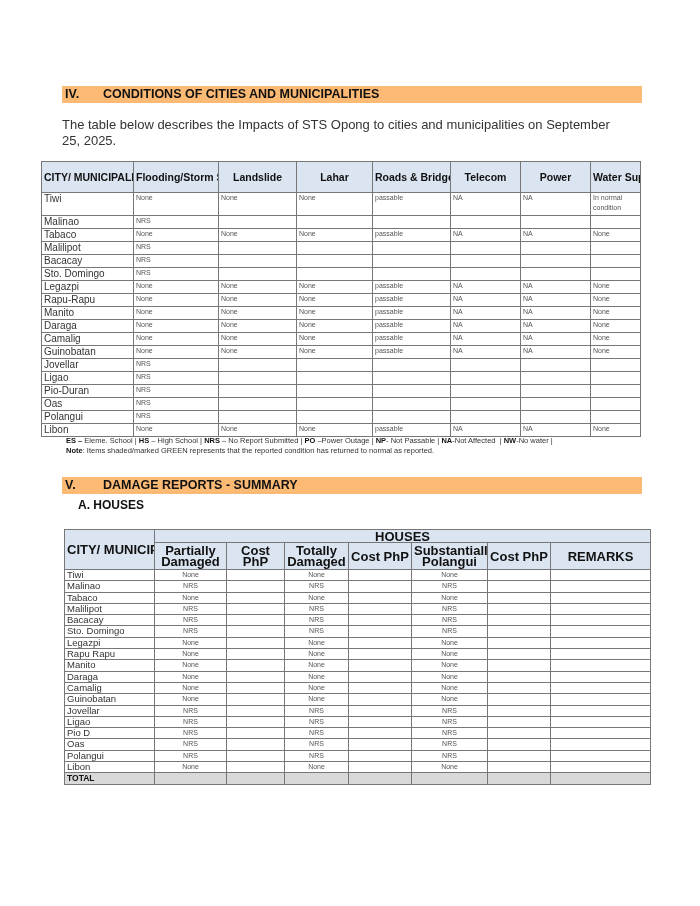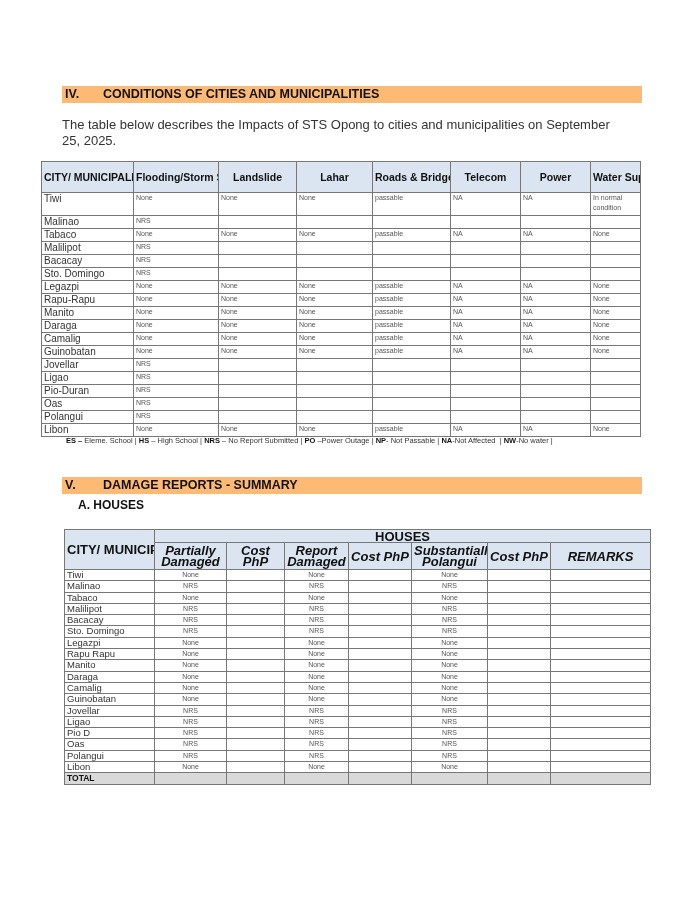--- a/index.html
+++ b/index.html
@@ -15,21 +15,21 @@
   #conditions-table td { height: 11.6px; font-size: 7px; line-height: 10px; color: #555; }
   #conditions-table td.city { font-size: 10px; line-height: 12px; color: #333; }
   #conditions-table tr.tall td { height: 22px; }
   #conditions-table td.wrap { white-space: normal; }
   .legend { position: absolute; left: 66px; top: 436px; font-size: 7.5px; line-height: 9.5px; color: #333; }
   .legend b { color: #111; margin-top: 16px; }
   .subhead { position: absolute; left: 78px; top: 498px; font-size: 12px; font-weight: bold; color: #111; }
   #houses-table { left: 64px; top: 529px; width: 586px; }
   #houses-table th { font-size: 13px; line-height: 11px; }
   #houses-table th.group { height: 12px; text-align: center; }
-  #houses-table th.sub { height: 26px; font-style: italic; }
+  #houses-table th.sub { height: 26px; }
   #houses-table td { height: 10.3px; font-size: 7px; line-height: 10px; color: #555; text-align: center; }
   #houses-table td.city { font-size: 9.5px; line-height: 10px; color: #333; text-align: left; }
   #houses-table tr.total td { background: #d9d9d9; }
   #houses-table tr.total td.city { font-weight: bold; font-size: 8.5px; color: #111; }
 </style>
 </head>
 <body>
 
 <div class="section-bar" style="top:86px;">
   <span class="num">IV.</span><span>CONDITIONS OF CITIES AND MUNICIPALITIES</span>
@@ -239,20 +239,21 @@
         <td>passable</td>
         <td>NA</td>
         <td>NA</td>
         <td class="wrap">None</td>
       </tr>
     </tbody>
 </table>
 
 <div class="legend">
   <div id="legend-line"><b>ES –</b><span style="white-space: pre;"> Eleme. School | </span><b>HS</b><span style="white-space: pre;"> – High School | </span><b>NRS</b><span style="white-space: pre;"> – No Report Submitted | </span><b>PO</b><span style="white-space: pre;"> –Power Outage | </span><b>NP</b><span style="white-space: pre;">- Not Passable | </span><b>NA</b><span style="white-space: pre;">-Not Affected  | </span><b>NW</b><span style="white-space: pre;">-No water |</span></div>
+  <div><b>Note</b><span>: Items shaded/marked GREEN represents that the reported condition has returned to normal as reported.</span></div>
 </div>
 
 <div class="section-bar" style="top:477px;">
   <span class="num">V.</span><span>DAMAGE REPORTS - SUMMARY</span>
 </div>
 <div class="subhead">A.  HOUSES</div>
 
 <table id="houses-table">
   <colgroup>
     <col style="width:90px">
@@ -265,21 +266,21 @@
       <col style="width:100px">
   </colgroup>
   <thead>
     <tr>
       <th rowspan="2">CITY/ MUNICIPALITY</th>
       <th colspan="7" class="group">HOUSES</th>
     </tr>
     <tr id="houses-head">
         <th class="sub" style="white-space: normal;">Partially Damaged</th>
         <th class="sub" style="white-space: normal;">Cost PhP</th>
-        <th class="sub" style="white-space: normal;">Report Damaged</th>
+        <th class="sub" style="white-space: normal;">Totally Damaged</th>
         <th class="sub" style="white-space: normal;">Cost PhP</th>
         <th class="sub" style="white-space: normal;">Substantially Polangui</th>
         <th class="sub" style="white-space: normal;">Cost PhP</th>
         <th class="sub" style="white-space: normal;">REMARKS</th>
       </tr>
   </thead>
   <tbody id="houses-body">
       <tr>
         <td class="city">Tiwi</td>
         <td>None</td>

